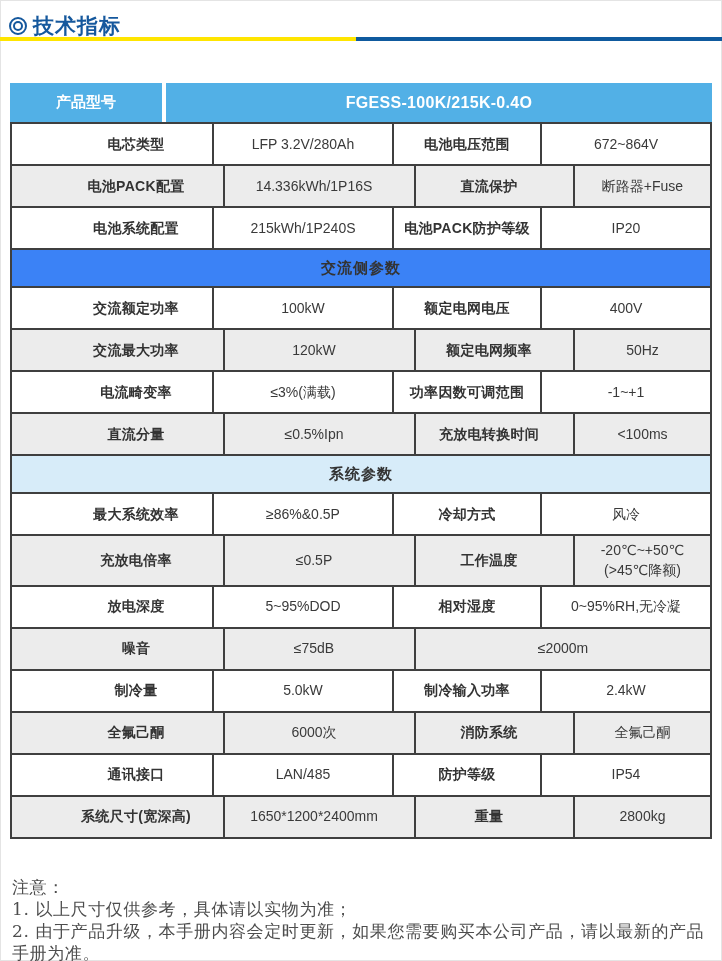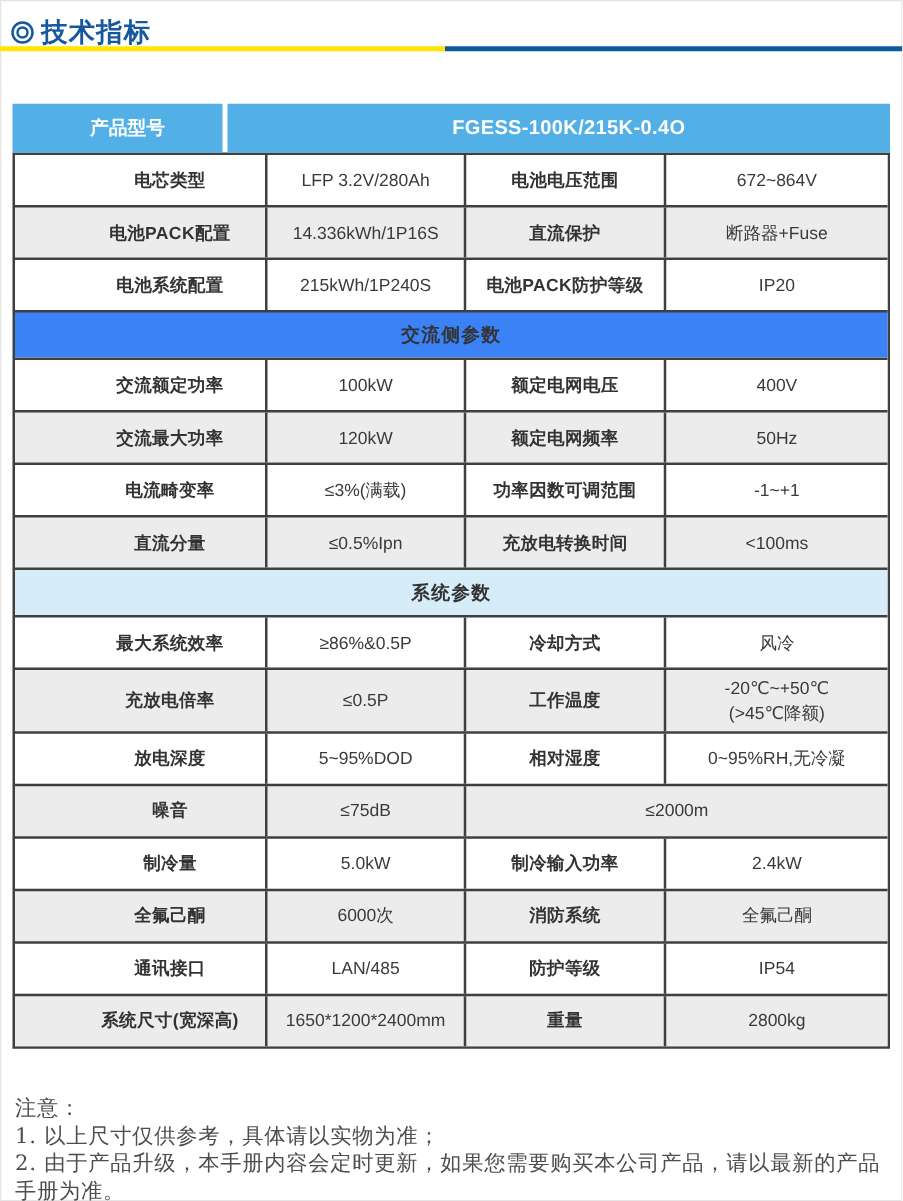--- a/index.html
+++ b/index.html
@@ -16,39 +16,39 @@
   .bullseye-inner { width:6px; height:6px; border:2px solid #15589d; border-radius:50%; }
   .page-title { font-size:21px; font-weight:bold; color:#15589d; letter-spacing:1px; }
   .title-underline { position:absolute; top:37px; left:0; width:722px; height:4px; display:flex; }
   .underline-yellow { width:356px; height:100%; }
   .underline-blue { flex:1; height:100%; }
 
   
   .spec-table { position:absolute; top:83px; left:10px; width:702px; }
   .header-row { display:flex; height:39px; }
   .header-cell { display:flex; align-items:center; justify-content:center;
-                 color:#ffffff; font-weight:bold; font-size:15px;padding-left:16px; }
+                 color:#ffffff; font-weight:bold; font-size:15px; }
   .header-cell.first { width:152px; }
   .header-cell.rest { flex:1; margin-left:4px; font-size:16px; letter-spacing:0.3px; }
 
   .tbody { border:2px solid #3f3f3f; }
   .row { display:flex; align-items:stretch; min-height:40px; background:#ffffff; }
   .row + .row { border-top:2px solid #3f3f3f; }
-  .row.shaded { background:#ececec; }
+  .row.shaded { background:#ececec;gap:11px; }
   .section-row { min-height:36px; }
   .section-label { flex:1; display:flex; align-items:center; justify-content:center;
                    font-size:15px; font-weight:bold; color:#333333; letter-spacing:1px; }
   .cell { display:flex; align-items:center; justify-content:center; text-align:center;
           font-size:14px; color:#333333; padding:4px 4px; box-sizing:border-box;
           white-space:pre-line; line-height:1.45; }
   .cell.label { font-weight:bold; letter-spacing:0.3px; }
   .cell.value { font-weight:normal; color:#3a3a3a; }
   .col1 { width:152px;margin-left:48px; }
-  .col2 { width:159px; border-left:2px solid #3f3f3f; }
-  .col3 { width:160px; border-left:2px solid #3f3f3f; }
+  .col2 { width:180px; border-left:2px solid #3f3f3f; }
+  .col3 { width:148px; border-left:2px solid #3f3f3f; }
   .col4 { flex:1; border-left:2px solid #3f3f3f; }
 
   
   .notes { position:absolute; top:877px; left:12px; right:12px;
            font-family:"DejaVu Serif","Liberation Serif",serif;
            font-size:17px; color:#4d4d4d; letter-spacing:0.6px; }
   .notes-heading { line-height:21px; }
   .note-line { line-height:22px; }
 </style>
 </head>

